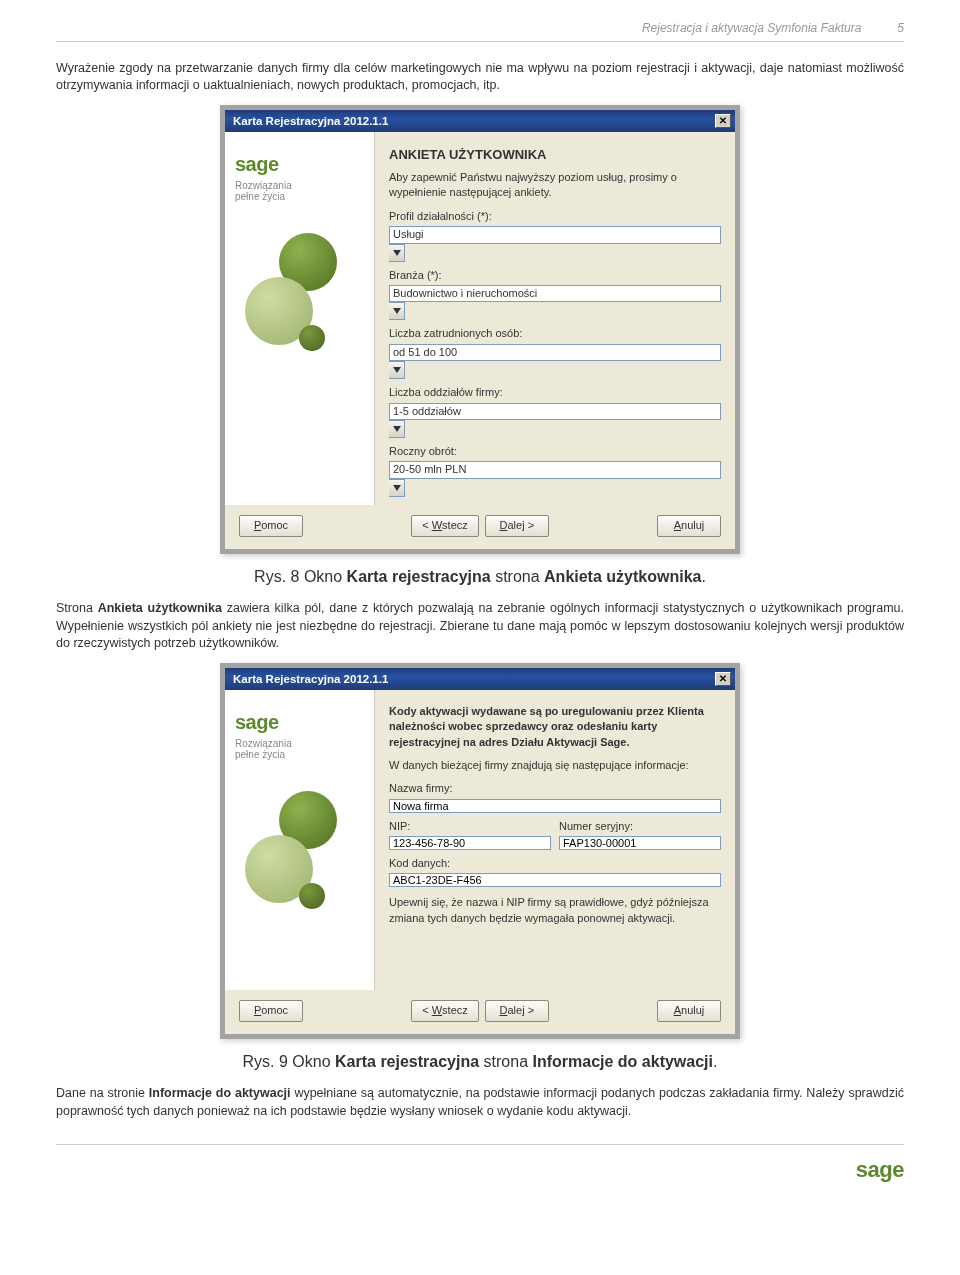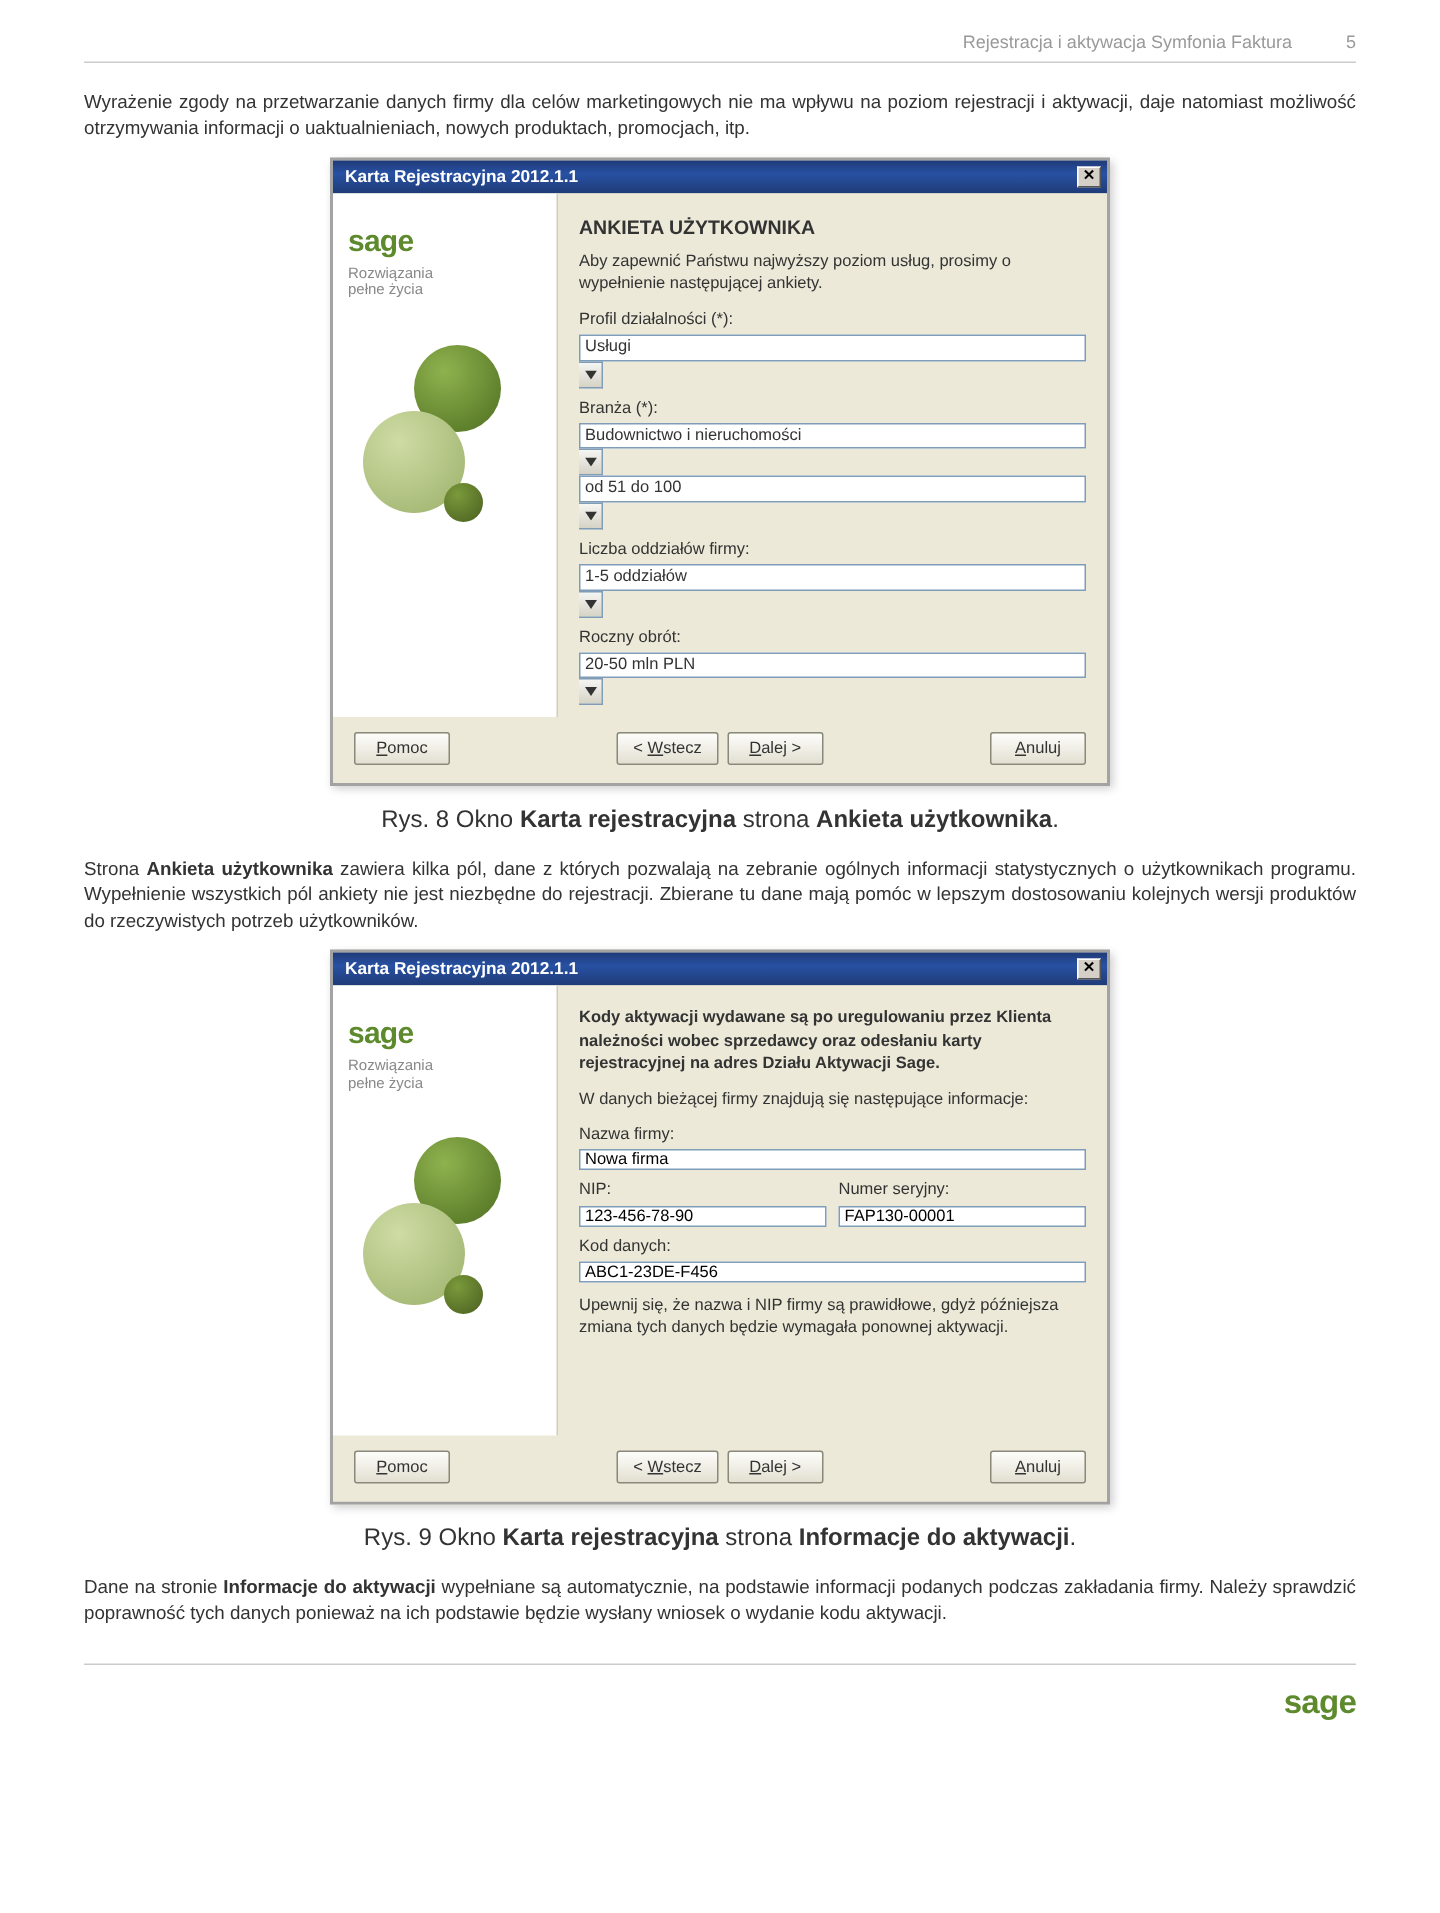--- a/index.html
+++ b/index.html
@@ -18,41 +18,42 @@
   .header-line {
     display: flex;
     justify-content: flex-end;
     align-items: baseline;
     gap: 36px;
     color: #999;
     font-size: 12px;
     border-bottom: 1px solid #ccc;
     padding-bottom: 4px;
     margin-bottom: 18px;
+    font-style: italic;
   }
   .body-text {
     text-align: justify;
     margin-bottom: 10px;
   }
   .caption {
     text-align: center;
     margin: 12px 0 12px 0;
     font-size: 16px;
   }
   .caption b { font-weight: bold; }
 
   
   .dialog-wrap {
     display: flex;
     justify-content: center;
     margin: 8px 0 6px 0;
   }
   .dialog {
     width: 520px;
-    border: 2px solid #a3a3a3;
+    border: 5px solid #a3a3a3;
     box-shadow: 2px 2px 6px rgba(0,0,0,0.2);
     background: #ece9d8;
   }
   .titlebar {
     background: linear-gradient(to bottom,#1f3b77,#2851a3 40%,#1f3b77);
     color: #fff;
     font-weight: bold;
     font-size: 11.5px;
     padding: 3px 4px 3px 8px;
     display: flex;
@@ -238,20 +239,21 @@
           <div class="form-label">Branża (*):</div>
           <div class="field">
             <div class="select-input">Budownictwo i nieruchomości</div>
             <div class="dd-btn">
                 <svg viewBox="0 0 8 6">
                   <path d="M0 0 L8 0 L4 6 Z" fill="#333"></path>
                 </svg>
               </div>
           </div>
 
+          <div class="form-label">Liczba zatrudnionych osób:</div>
           <div class="field">
             <div class="select-input">od 51 do 100</div>
             <div class="dd-btn">
                 <svg viewBox="0 0 8 6">
                   <path d="M0 0 L8 0 L4 6 Z" fill="#333"></path>
                 </svg>
               </div>
           </div>
 
           <div class="form-label">Liczba oddziałów firmy:</div>

